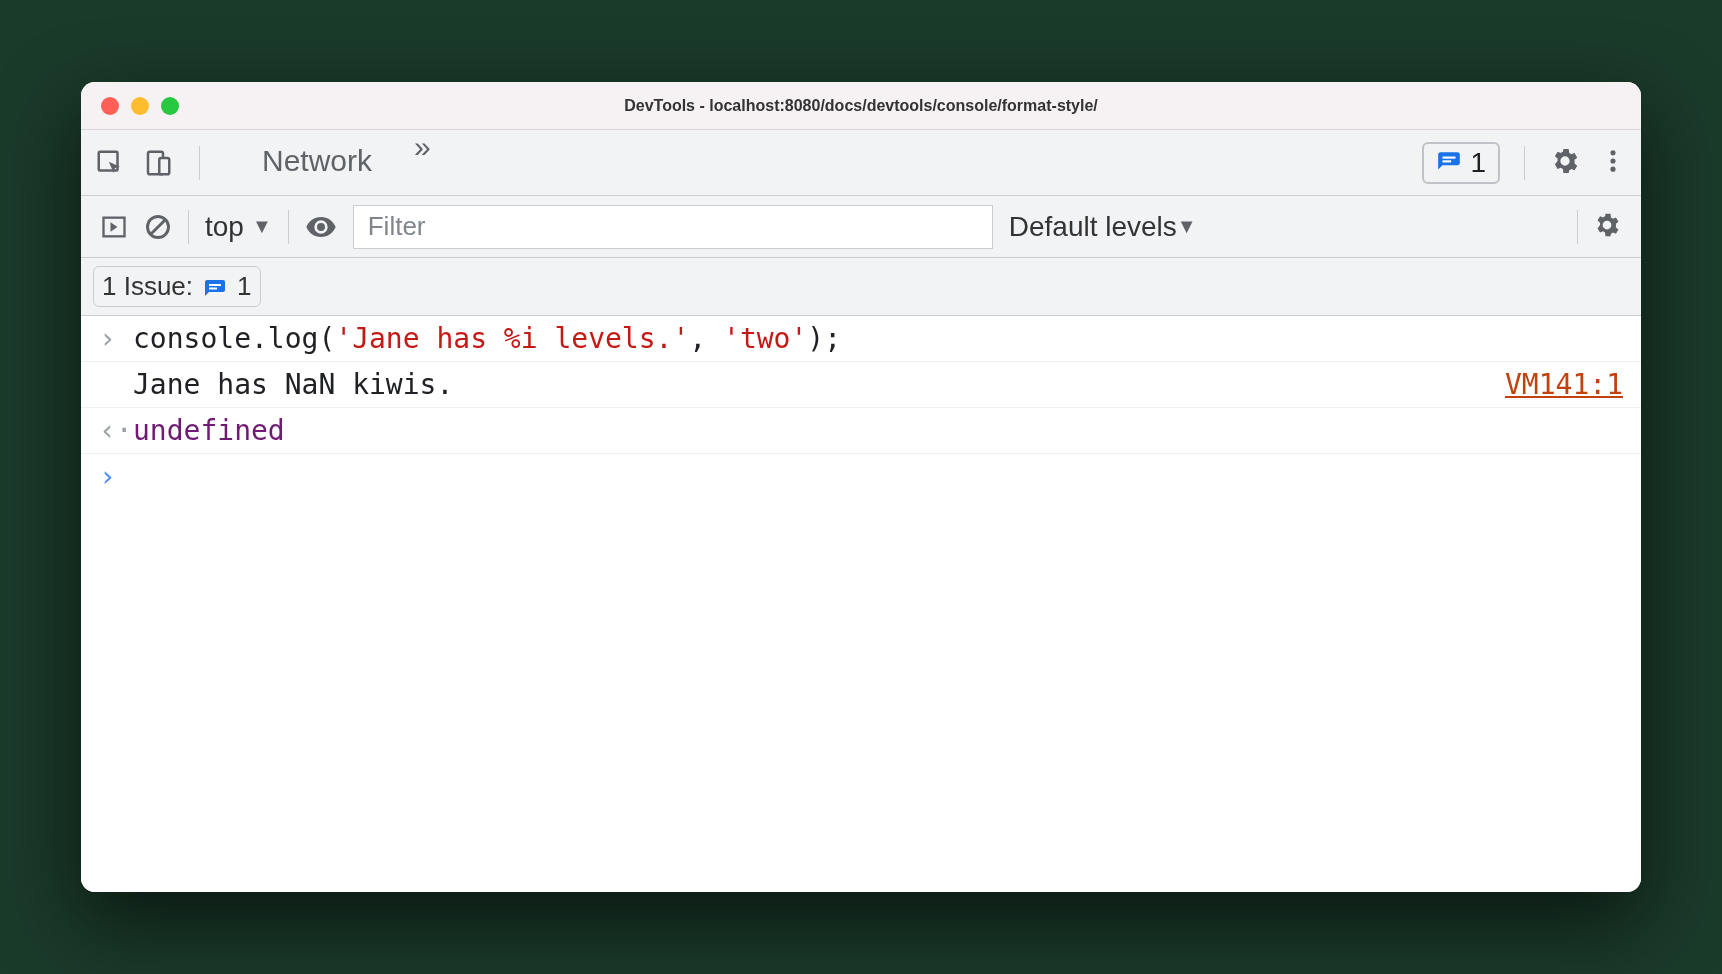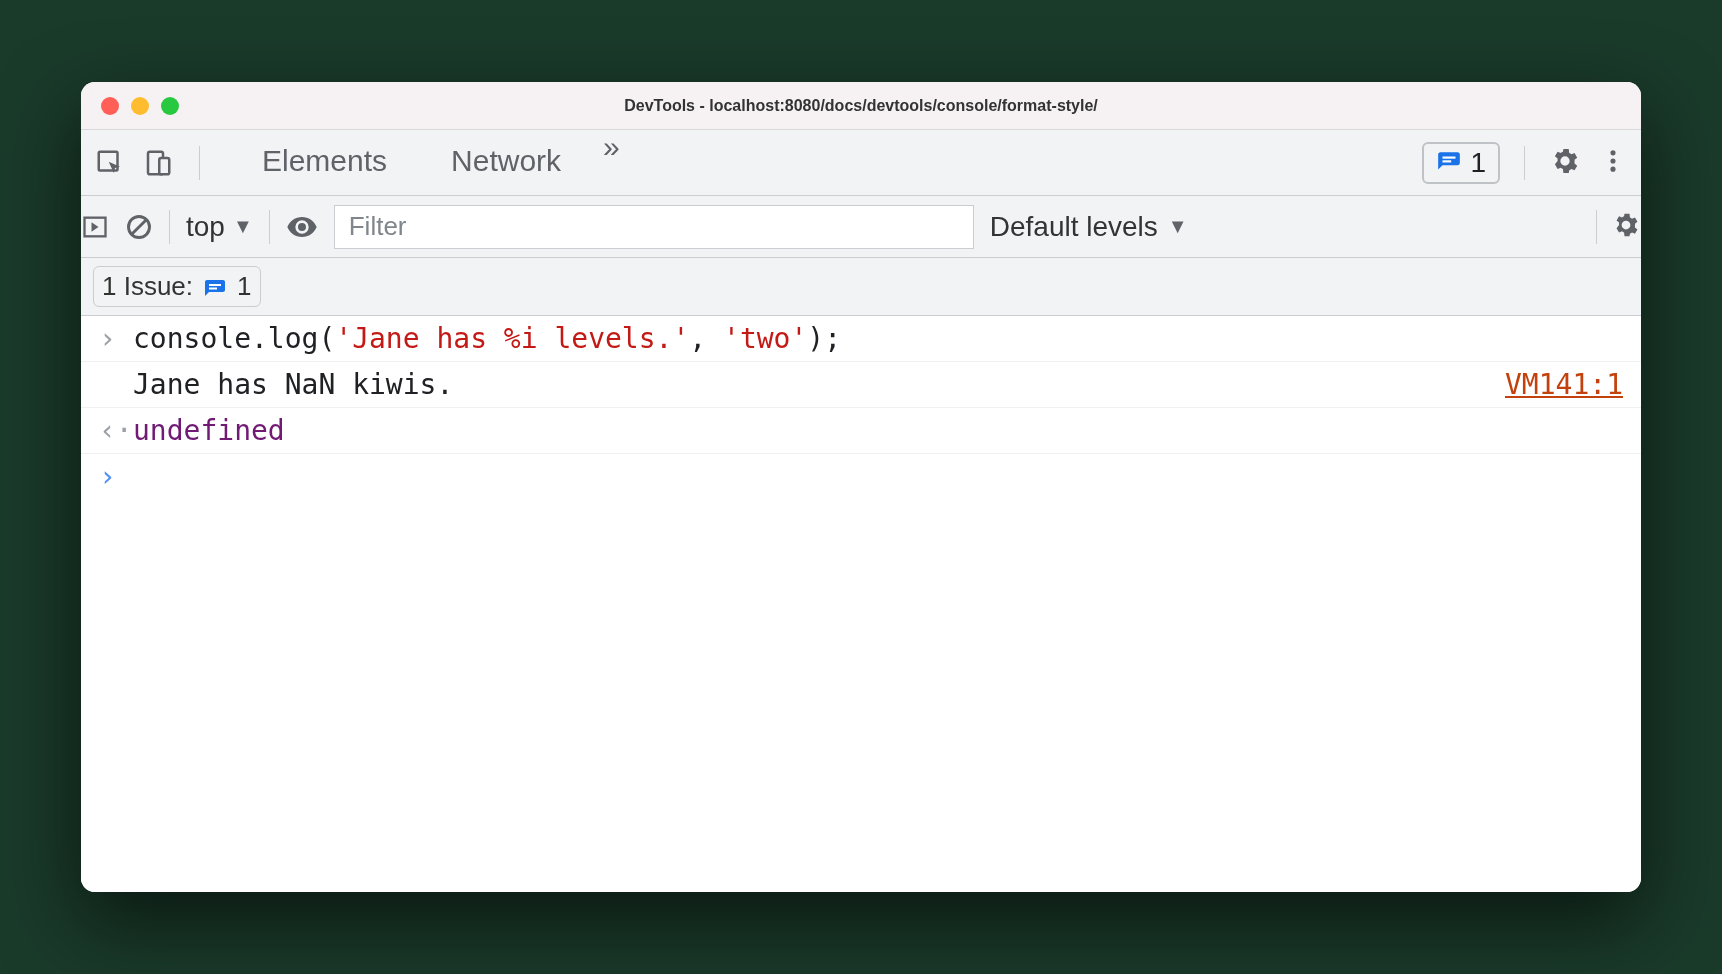--- a/index.html
+++ b/index.html
@@ -77,36 +77,36 @@
   }
   .issues-badge svg { color: #1a73e8; }
   .gear, .vdots { color: #5f6368; cursor: pointer; }
   .tabs-right .sep { width: 1px; height: 34px; background: #cacdd1; margin: 0 6px; }
 
   .toolbar {
     height: 62px;
     background: #f1f3f4;
     border-bottom: 1px solid #cacdd1;
     display: flex; align-items: center;
-    padding: 0 0; gap: 16px;
+    padding: 0 19px; gap: 16px;
   }
   .toolbar .sep { width: 1px; height: 34px; background: #cacdd1; }
   .ctx-select { display: flex; align-items: center; gap: 8px; font-size: 28px; color: #333; cursor: pointer; }
   .ctx-select .tri, .levels .tri { color: #5f6368; font-size: 20px; }
   .filter-input {
     flex: 0 0 640px;
     height: 44px;
     border: 1px solid #cacdd1;
     background: #fff;
     font-size: 26px;
     padding: 0 14px;
     color: #333;
   }
   .filter-input::placeholder { color: #80868b; }
-  .levels { display: flex; align-items: center; gap: 10px; font-size: 28px; color: #333; cursor: pointer; }
+  .levels { display: flex; align-items: center; font-size: 28px; color: #333; cursor: pointer; }
   .toolbar .right { margin-left: auto; display: flex; align-items: center; gap: 14px; }
 
   .issues-bar {
     background: #f1f3f4;
     border-bottom: 1px solid #cacdd1;
     padding: 8px 12px;
   }
   .issues-chip {
     display: inline-flex; align-items: flex-end; gap: 10px;
     border: 1px solid #cacdd1; border-radius: 6px;
@@ -160,21 +160,20 @@
       </span>
       <span class="icon-btn">
         <svg width="30" height="30" viewBox="0 0 24 24" fill="none" stroke="currentColor" stroke-width="2">
           <rect x="4" y="3" width="12" height="18" rx="1.5"></rect>
           <rect x="13" y="8" width="8" height="13" rx="1.5" fill="#f1f3f4"></rect>
         </svg>
       </span>
       <div class="sep"></div>
     </div>
     <div class="tab-list">
-      <div class="tab">Elements</div>
       <div class="tab">Network</div>
       <div class="more-tabs">»</div>
     </div>
     <div class="tabs-right">
       <div class="issues-badge">
         <svg width="26" height="26" viewBox="0 0 24 24" fill="currentColor">
           <path d="M20 2H4c-1.1 0-2 .9-2 2v14l4-4h14c1.1 0 2-.9 2-2V4c0-1.1-.9-2-2-2z"></path>
           <rect x="6" y="6" width="12" height="2" fill="#fff"></rect>
           <rect x="6" y="9.5" width="8" height="2" fill="#fff"></rect>
         </svg>

